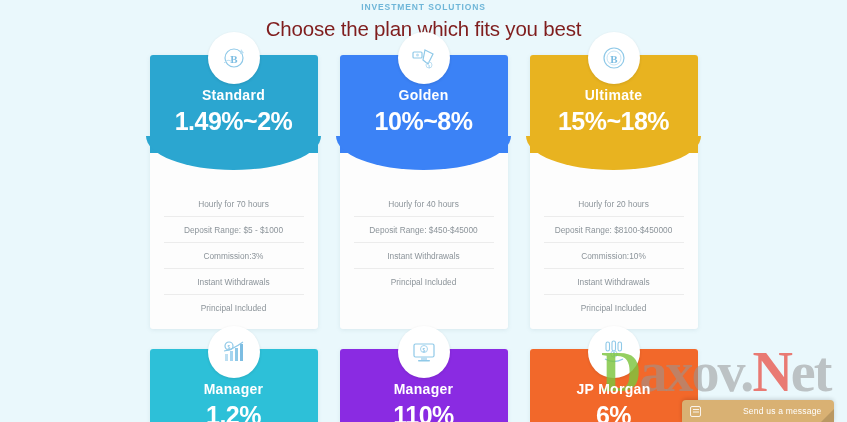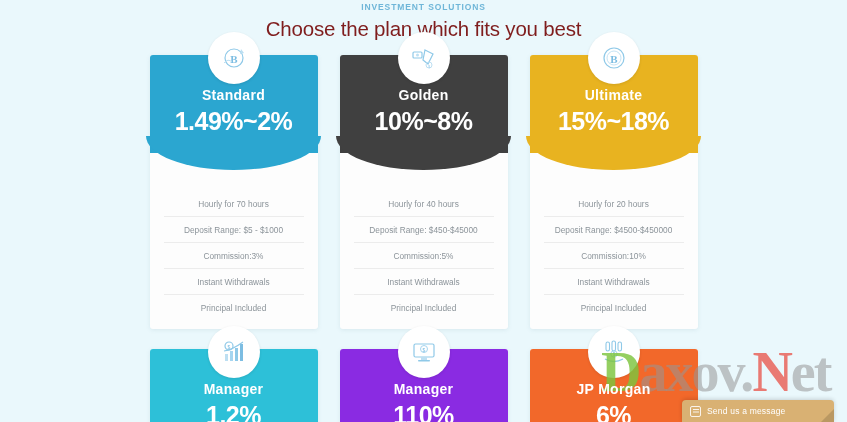--- a/index.html
+++ b/index.html
@@ -165,20 +165,21 @@
     left: 1.5px; top: 2.5px;
     width: 6px; height: 1px;
     background: rgba(255,255,255,0.85);
     box-shadow: 0 2.5px 0 rgba(255,255,255,0.85);
   }
   .chat-label {
     color: #ffffff;
     font-size: 8.5px;
     letter-spacing: 0.2px;
     white-space: nowrap;
+    margin-left: 36px;
   }
   .chat-corner {
     position: absolute;
     right: 0; bottom: 0;
     width: 0; height: 0;
     border-left: 13px solid transparent;
     border-bottom: 13px solid rgba(0,0,0,0.14);
   }
 </style>
 </head>
@@ -209,39 +210,38 @@
       <div class="features">
         <div class="feature">Hourly for 70 hours</div>
         <div class="feature">Deposit Range: $5 - $1000</div>
         <div class="feature">Commission:3%</div>
         <div class="feature">Instant Withdrawals</div>
         <div class="feature">Principal Included</div>
       </div>
     </div>
 
     <div class="card">
-      <div class="card-head" style="background: #404040;">
+      <div class="card-head" style="background: #3b82f6;">
         <div class="badge">
           <span>
             <svg width="30" height="30" viewBox="0 0 30 30">
               <rect x="4" y="9" width="9" height="6" rx="1" fill="none" stroke="#8fc9e8" stroke-width="1.2"></rect>
               <circle cx="8.5" cy="12" r="1.5" fill="#bddff2"></circle>
               <path d="M16 7 L24 11 L19 21 L14 17 Z" fill="none" stroke="#8fc9e8" stroke-width="1.2"></path>
               <circle cx="20" cy="22" r="3" fill="none" stroke="#bddff2" stroke-width="1"></circle>
               <text x="20" y="25" font-size="4" fill="#9ed0ee" text-anchor="middle">$</text>
             </svg>
           </span>
         </div>
         <div class="plan-name">Golden</div>
         <div class="plan-rate">10%~8%</div>
       </div>
       <div class="features">
         <div class="feature">Hourly for 40 hours</div>
         <div class="feature">Deposit Range: $450-$45000</div>
-        <div class="feature">Commission:5%</div>
         <div class="feature">Instant Withdrawals</div>
         <div class="feature">Principal Included</div>
       </div>
     </div>
 
     <div class="card">
       <div class="card-head" style="background: rgb(232, 179, 32);">
         <div class="badge">
           <span>
             <svg width="30" height="30" viewBox="0 0 30 30">
@@ -249,21 +249,21 @@
               <circle cx="15" cy="15" r="7" fill="none" stroke="#bddff2" stroke-width="0.9"></circle>
               <text x="15" y="19.5" font-size="11" fill="#7cbde2" text-anchor="middle" font-family="Liberation Serif, serif" font-weight="700">B</text>
             </svg>
           </span>
         </div>
         <div class="plan-name">Ultimate</div>
         <div class="plan-rate">15%~18%</div>
       </div>
       <div class="features">
         <div class="feature">Hourly for 20 hours</div>
-        <div class="feature">Deposit Range: $4500-$450000</div>
+        <div class="feature">Deposit Range: $8100-$450000</div>
         <div class="feature">Commission:10%</div>
         <div class="feature">Instant Withdrawals</div>
         <div class="feature">Principal Included</div>
       </div>
     </div>
 
     <div class="card">
       <div class="card-head" style="background: rgb(45, 192, 216);">
         <div class="badge">
           <span>

